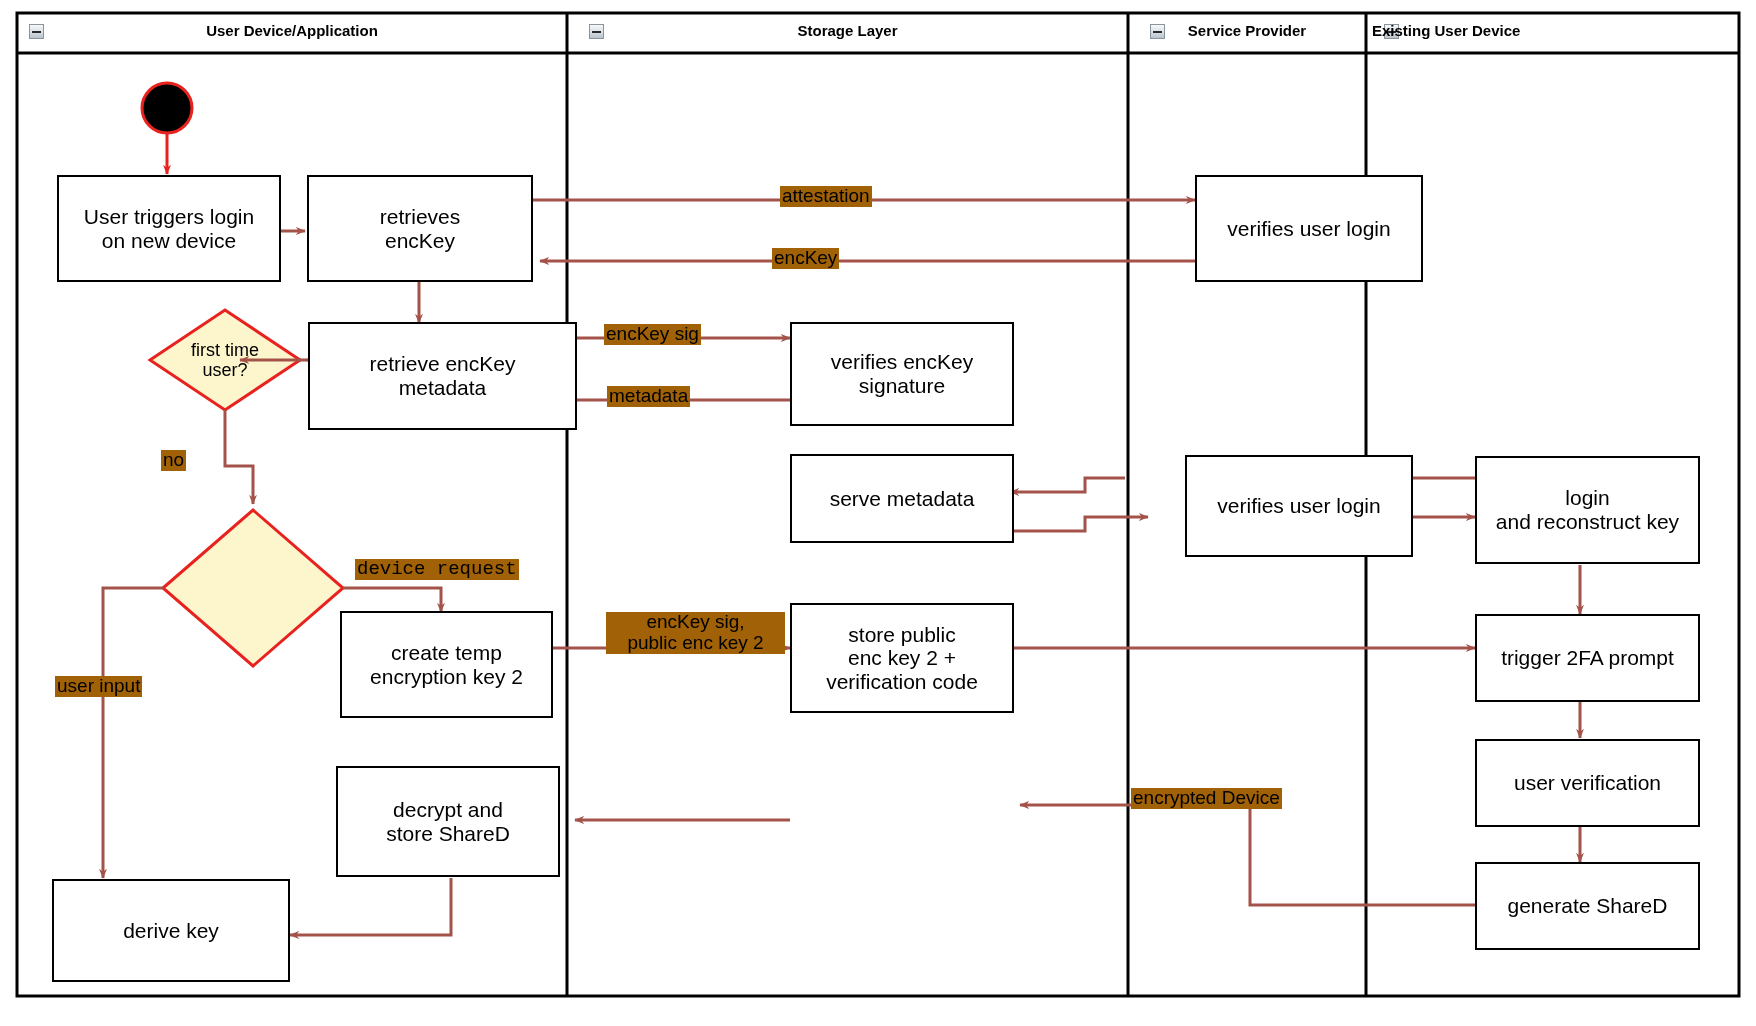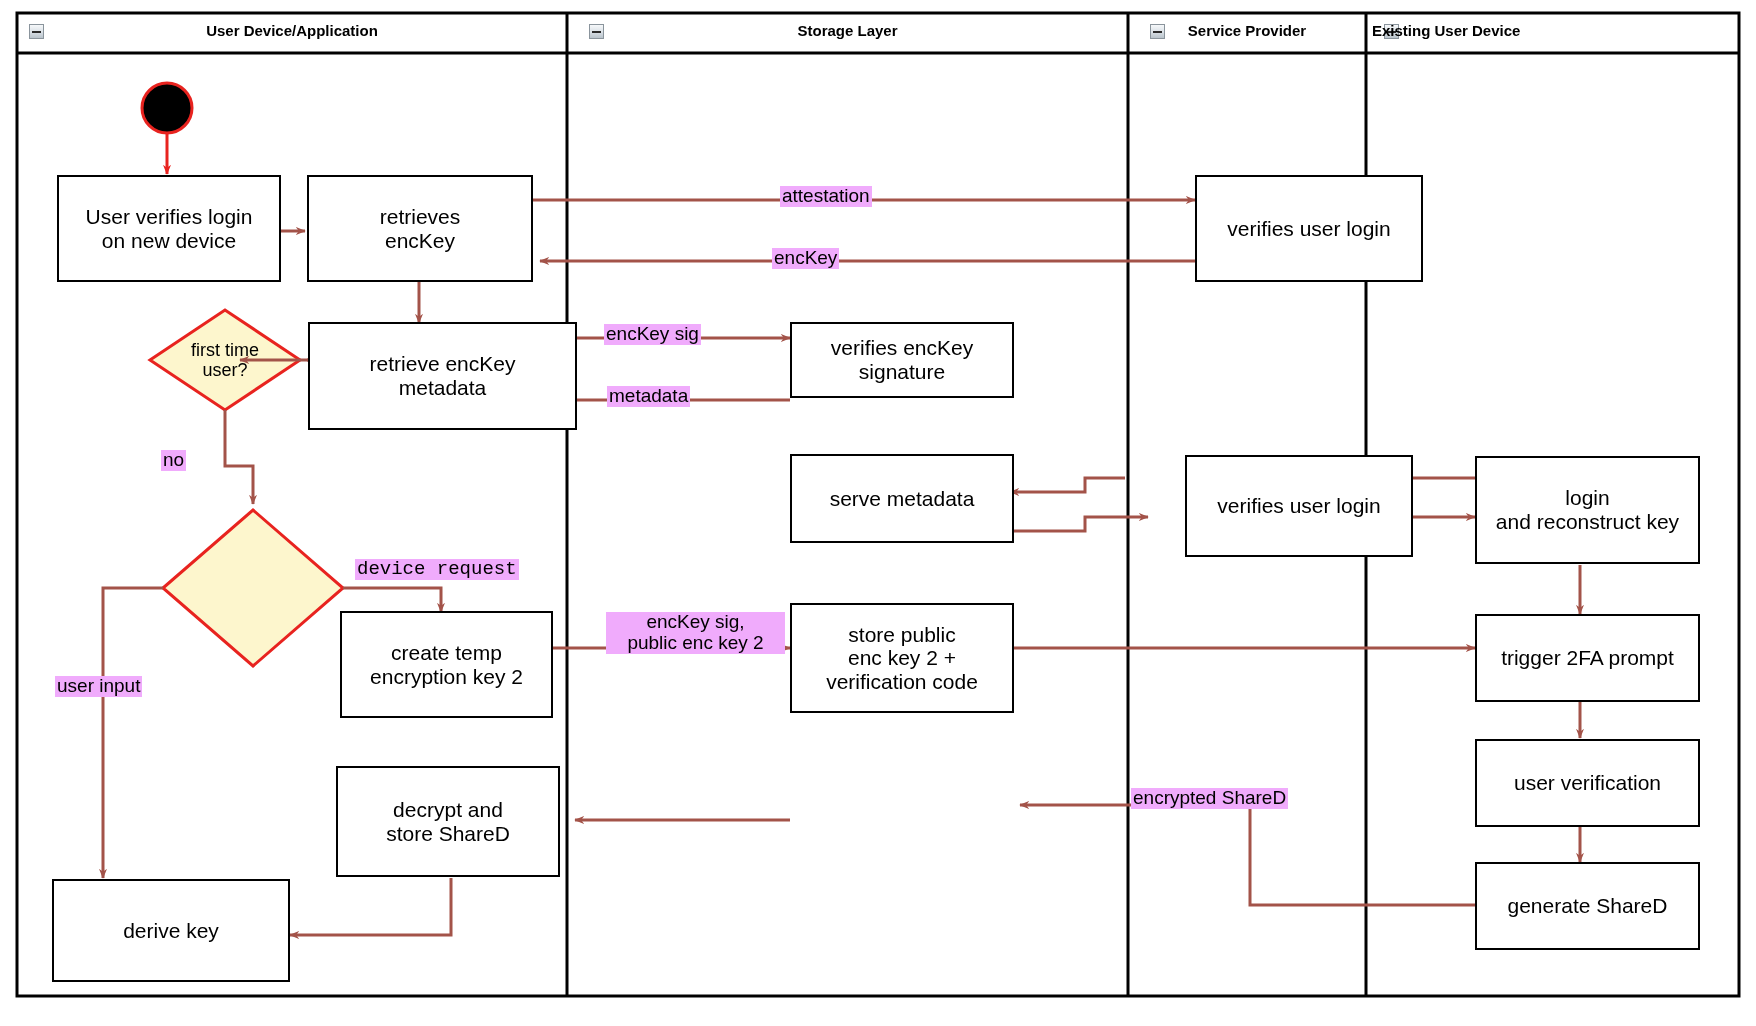--- a/index.html
+++ b/index.html
@@ -74,21 +74,21 @@
     font-size: 18px;
     line-height: 1.12;
     color: #000;
     white-space: pre-line;
     pointer-events: none;
   }
   .edge-label {
     position: absolute;
     font-size: 19px;
     color: #000;
-    background: #f0abfc;
+    background: #a16207;
     padding: 0 2px;
     white-space: pre-line;
     text-align: center;
     line-height: 1.1;
   }
 </style>
 </head>
 <body>
 
 <div id="stage">
@@ -193,38 +193,38 @@
   <div class="collapse-icon" style="left:29px;  top:24px;"></div>
   <div class="collapse-icon" style="left:589px; top:24px;"></div>
   <div class="collapse-icon" style="left:1150px;top:24px;"></div>
   <div class="collapse-icon" style="left:1384px;top:24px;"></div>
 
   <div class="lane-header-label" style="left:17px;  top:22px; width:550px;">User Device/Application</div>
   <div class="lane-header-label" style="left:567px; top:22px; width:561px;">Storage Layer</div>
   <div class="lane-header-label" style="left:1128px;top:22px; width:238px;">Service Provider</div>
   <div class="lane-header-label" style="left:1372px;top:22px; width:367px; text-align:left;">Existing User Device</div>
 
-  <div class="node" style="left:57px;  top:175px; width:224px; height:107px;">User verifies login
+  <div class="node" style="left:57px;  top:175px; width:224px; height:107px;">User triggers login
 on new device</div>
   <div class="node" style="left:307px; top:175px; width:226px; height:107px;">retrieves
 encKey</div>
   <div class="node" style="left:308px; top:322px; width:269px; height:108px;">retrieve encKey
 metadata</div>
   <div class="node" style="left:340px; top:611px; width:213px; height:107px;">create temp
 encryption key 2</div>
   <div class="node" style="left:336px; top:766px; width:224px; height:111px;">decrypt and
 store ShareD</div>
   <div class="node" style="left:52px;  top:879px; width:238px; height:103px;">derive key</div>
 
   <div class="diamond-wrap" style="left:150px; top:310px; width:150px; height:100px;">
     <div class="diamond-label">first time
 user?</div>
   </div>
 
-  <div class="node" style="left:790px; top:322px; width:224px; height:76px;">verifies encKey
+  <div class="node" style="left:790px; top:322px; width:224px; height:104px;">verifies encKey
 signature</div>
   <div class="node" style="left:790px; top:454px; width:224px; height:89px;">serve metadata</div>
   <div class="node" style="left:790px; top:603px; width:224px; height:110px;">store public
 enc key 2 +
 verification code</div>
 
   <div class="node" style="left:1195px; top:175px; width:228px; height:107px;">verifies user login</div>
   <div class="node" style="left:1185px; top:455px; width:228px; height:102px;">verifies user login</div>
 
   <div class="node" style="left:1475px; top:456px; width:225px; height:108px;">login
@@ -235,15 +235,15 @@
 
   <div class="edge-label" style="left:780px;  top:186px;">attestation</div>
   <div class="edge-label" style="left:772px;  top:248px;">encKey</div>
   <div class="edge-label" style="left:604px;  top:324px;">encKey sig</div>
   <div class="edge-label" style="left:607px;  top:386px;">metadata</div>
   <div class="edge-label" style="left:161px;  top:450px;">no</div>
   <div class="edge-label" style="left:355px;  top:559px;font-family:Liberation Mono, monospace;">device request</div>
   <div class="edge-label" style="left:55px;   top:676px;">user input</div>
   <div class="edge-label" style="left:606px;  top:612px; width:175px;">encKey sig,
 public enc key 2</div>
-  <div class="edge-label" style="left:1131px; top:788px;">encrypted ShareD</div>
+  <div class="edge-label" style="left:1131px; top:788px;">encrypted Device</div>
 
 </div>
 
 </body></html>

